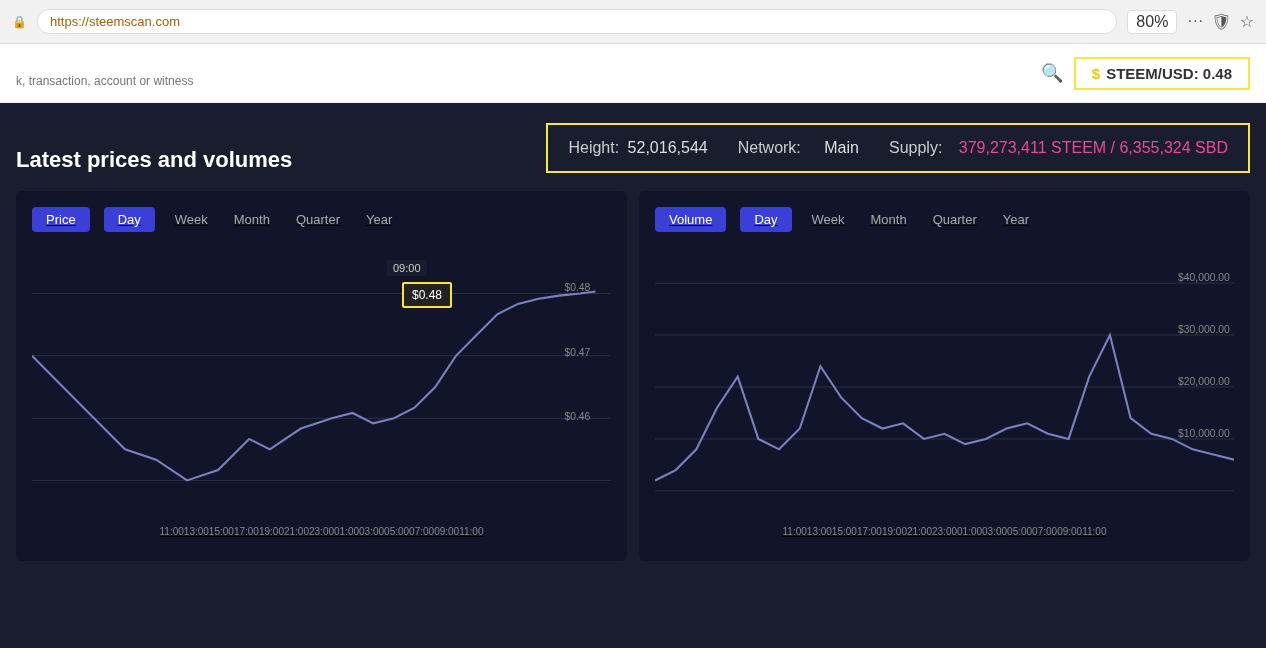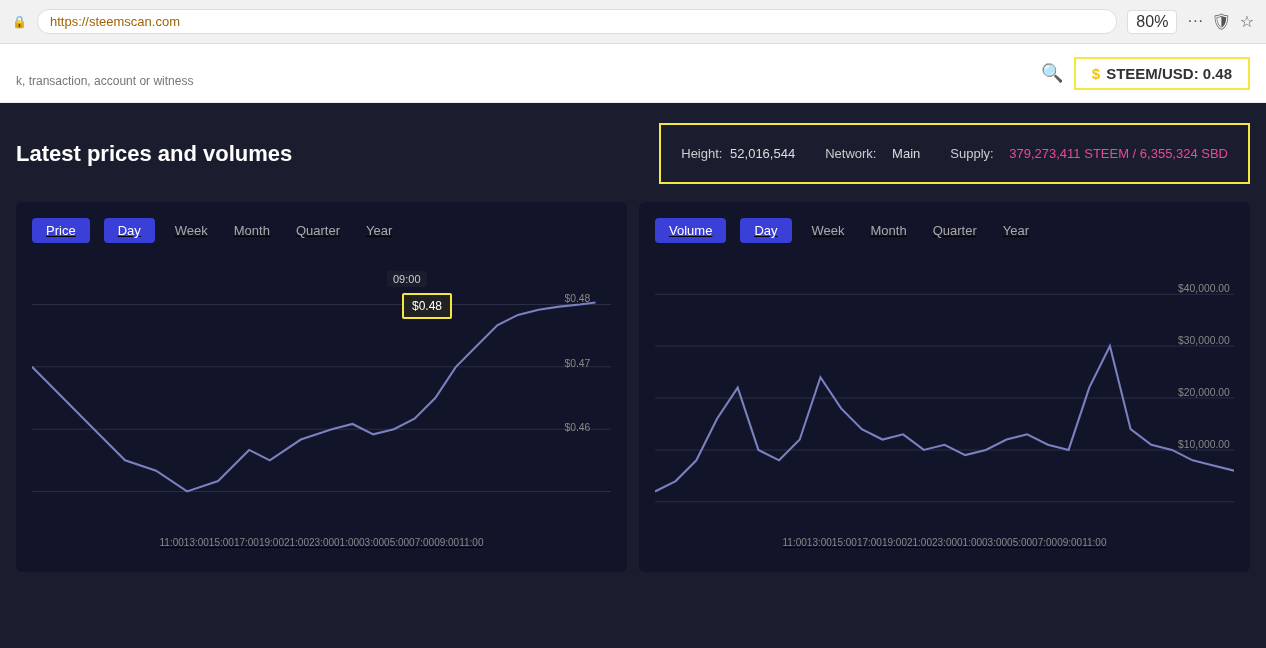--- a/index.html
+++ b/index.html
@@ -71,38 +71,38 @@
 
     
     .main-content {
       background: #1a1d2e;
       min-height: 560px;
       padding: 20px 16px;
     }
 
     .top-row {
       display: flex;
-      align-items: center;
+      align-items: flex-end;
       justify-content: space-between;
       margin-bottom: 18px;
     }
     .page-title {
       color: #fff;
       font-size: 22px;
       font-weight: bold;
     }
     .stats-box {
       border: 2px solid #f5e642;
       background: transparent;
-      padding: 21px 20px;
+      padding: 14px 20px;
       display: flex;
       align-items: center;
       gap: 30px;
       color: #ccc;
-      font-size: 13px;
+      font-size: 16px;
     }
     .stats-box span { color: #ccc; }
 
     
     .charts-row {
       display: flex;
       gap: 12px;
     }
     .chart-card {
       flex: 1;
@@ -206,21 +206,21 @@
 
     <div class="top-row">
       <h1 class="page-title">Latest prices and volumes</h1>
       <div class="stats-box">
         <span>
           <span>Height:</span>
           <span style="color:#ddd;margin-left:4px;">52,016,544</span>
         </span>
         <span>
           <span>Network:</span>
-          <span style="color:#ddd;margin-left:12px;">Main</span>
+          <span style="color:#ddd;margin-left:19px;">Main</span>
         </span>
         <span>
           <span>Supply:</span>
           <span style="color:#ec4899;margin-left:12px;">379,273,411 STEEM / 6,355,324 SBD</span>
         </span>
       </div>
     </div>
 
     <div class="charts-row">
 

